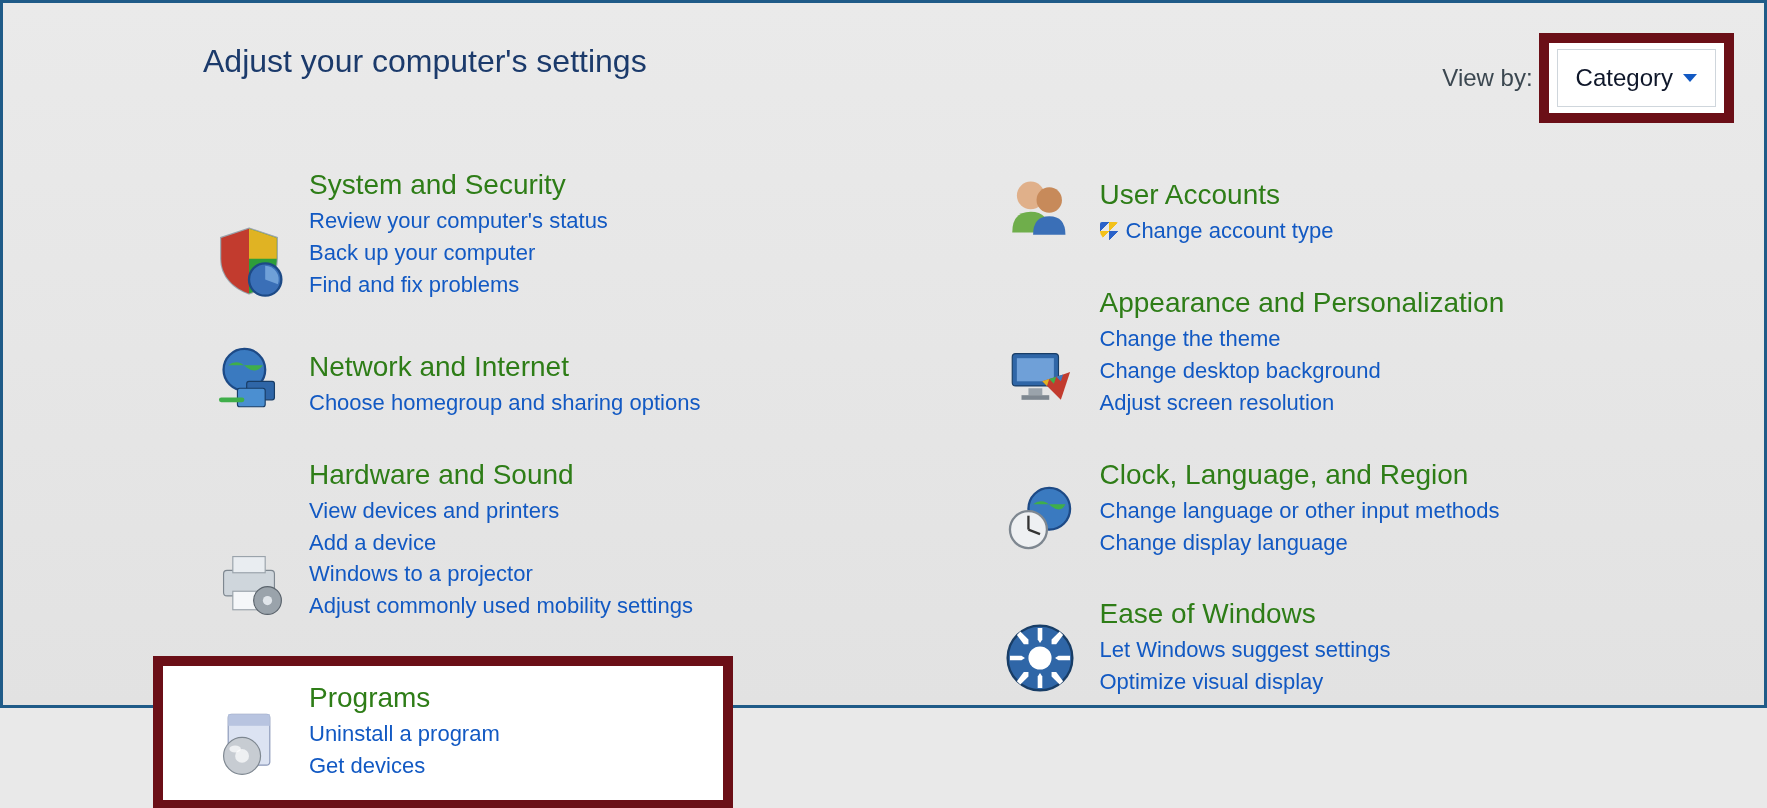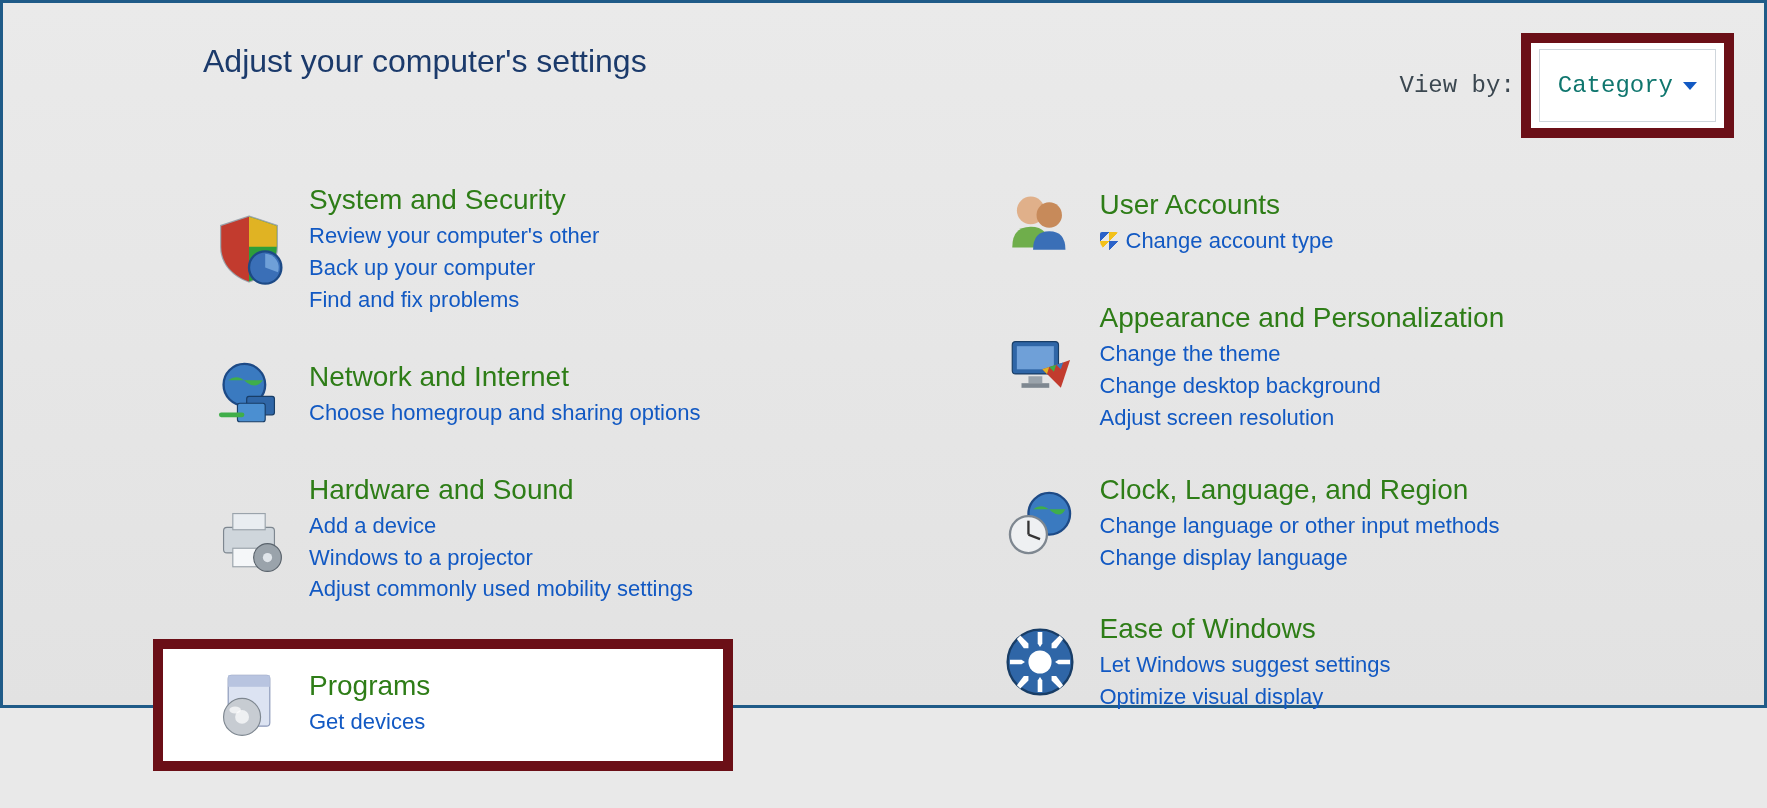--- a/index.html
+++ b/index.html
@@ -28,60 +28,59 @@
   .page-title {
     font-size: 32px;
     color: #1b3a6b;
   }
   .viewby-wrap {
     display: flex;
     align-items: center;
     gap: 6px;
     margin-right: -10px;
     margin-top: -10px;
-    font-family: Liberation Mono, monospace;
   }
   .viewby-label {
     font-size: 24px;
     color: #3b4750;
   }
   .viewby-dropdown-highlight {
     border: 10px solid #6b0f17;
     background: #ffffff;
     padding: 6px 8px;
     display: flex;
     align-items: center;
   }
   .viewby-dropdown {
     border: 1px solid #cfd6dc;
     background: #ffffff;
-    padding: 22px 18px;
+    padding: 14px 18px;
     font-size: 24px;
-    color: #0f766e;
+    color: #0f172a;
     display: flex;
     align-items: center;
     gap: 10px;
     cursor: pointer;
   }
   .viewby-dropdown .caret {
     width: 0; height: 0;
     border-left: 7px solid transparent;
     border-right: 7px solid transparent;
     border-top: 8px solid #1259c3;
   }
 
   .columns {
     display: flex;
     gap: 60px;
   }
   .col { flex: 1; }
 
   .category {
     display: flex;
-    align-items: center;
+    align-items: flex-end;
     gap: 20px;
     margin-bottom: 30px;
     padding: 4px 6px;
   }
   .category .icon-slot {
     width: 80px;
     height: 80px;
     flex: 0 0 80px;
     display: flex;
     align-items: center;
@@ -156,21 +155,21 @@
             <path d="M32 4 L56 12 V30 C56 46 44 56 32 60 C20 56 8 46 8 30 V12 Z" fill="#eef0f2" stroke="#9aa3ab" stroke-width="2"></path>
             <path d="M32 4 L56 12 V30 C56 46 44 56 32 60 Z" fill="#2e9e3a"></path>
             <path d="M32 4 L8 12 V30 C8 46 20 56 32 60 Z" fill="#c23b2e"></path>
             <path d="M32 4 L56 12 V30 H32 Z" fill="#e0b323"></path>
             <circle cx="46" cy="48" r="14" fill="#3a6fb7" stroke="#1d4a86" stroke-width="2"></circle>
             <path d="M46 48 L46 36 A12 12 0 0 1 57 52 Z" fill="#6fa0d8"></path>
           </svg>
         </div>
         <div class="texts">
           <div class="cat-title">System and Security</div>
-          <span class="cat-link">Review your computer's other</span>
+          <span class="cat-link">Review your computer's status</span>
           <span class="cat-link">Back up your computer</span>
           <span class="cat-link">Find and fix problems</span>
         </div>
       </div>
 
       <div class="category">
         <div class="icon-slot">
           <svg width="74" height="74" viewBox="0 0 64 64">
             <circle cx="28" cy="24" r="18" fill="#3a7ac0" stroke="#1d4a86" stroke-width="2"></circle>
             <path d="M14 20 q8 -6 16 2 q8 6 14 -2" fill="#3fae4a"></path>
@@ -190,39 +189,41 @@
           <svg width="74" height="74" viewBox="0 0 64 64">
             <rect x="10" y="22" width="44" height="22" rx="3" fill="#cfd6dc" stroke="#7e8790"></rect>
             <rect x="18" y="10" width="28" height="14" fill="#e9edf1" stroke="#9aa3ab"></rect>
             <rect x="18" y="40" width="28" height="16" fill="#f5f7f9" stroke="#9aa3ab"></rect>
             <circle cx="48" cy="48" r="12" fill="#9aa3ab" stroke="#5a636c"></circle>
             <circle cx="48" cy="48" r="4" fill="#e0e5ea"></circle>
           </svg>
         </div>
         <div class="texts">
           <div class="cat-title">Hardware and Sound</div>
+          <span class="cat-link">View devices and printers</span>
           <span class="cat-link">Add a device</span>
           <span class="cat-link">Windows to a projector</span>
           <span class="cat-link">Adjust commonly used mobility settings</span>
         </div>
       </div>
 
       <div class="highlight-box">
         <div class="category" style="margin-bottom:0">
           <div class="icon-slot">
             <svg width="74" height="74" viewBox="0 0 64 64">
               <rect x="14" y="8" width="36" height="44" rx="3" fill="#dce3f2" stroke="#8a97b8"></rect>
               <rect x="14" y="8" width="36" height="10" fill="#b8c4e0"></rect>
               <circle cx="26" cy="44" r="16" fill="#c7ccd2" stroke="#7e8790"></circle>
               <circle cx="26" cy="44" r="6" fill="#eef0f2"></circle>
               <ellipse cx="20" cy="38" rx="5" ry="3" fill="#ffffff" opacity="0.7"></ellipse>
             </svg>
           </div>
           <div class="texts">
             <div class="cat-title">Programs</div>
+            <span class="cat-link">Uninstall a program</span>
             <span class="cat-link">Get devices</span>
           </div>
         </div>
       </div>
 
     </div>
 
     <div class="col">
 
       <div class="category">

